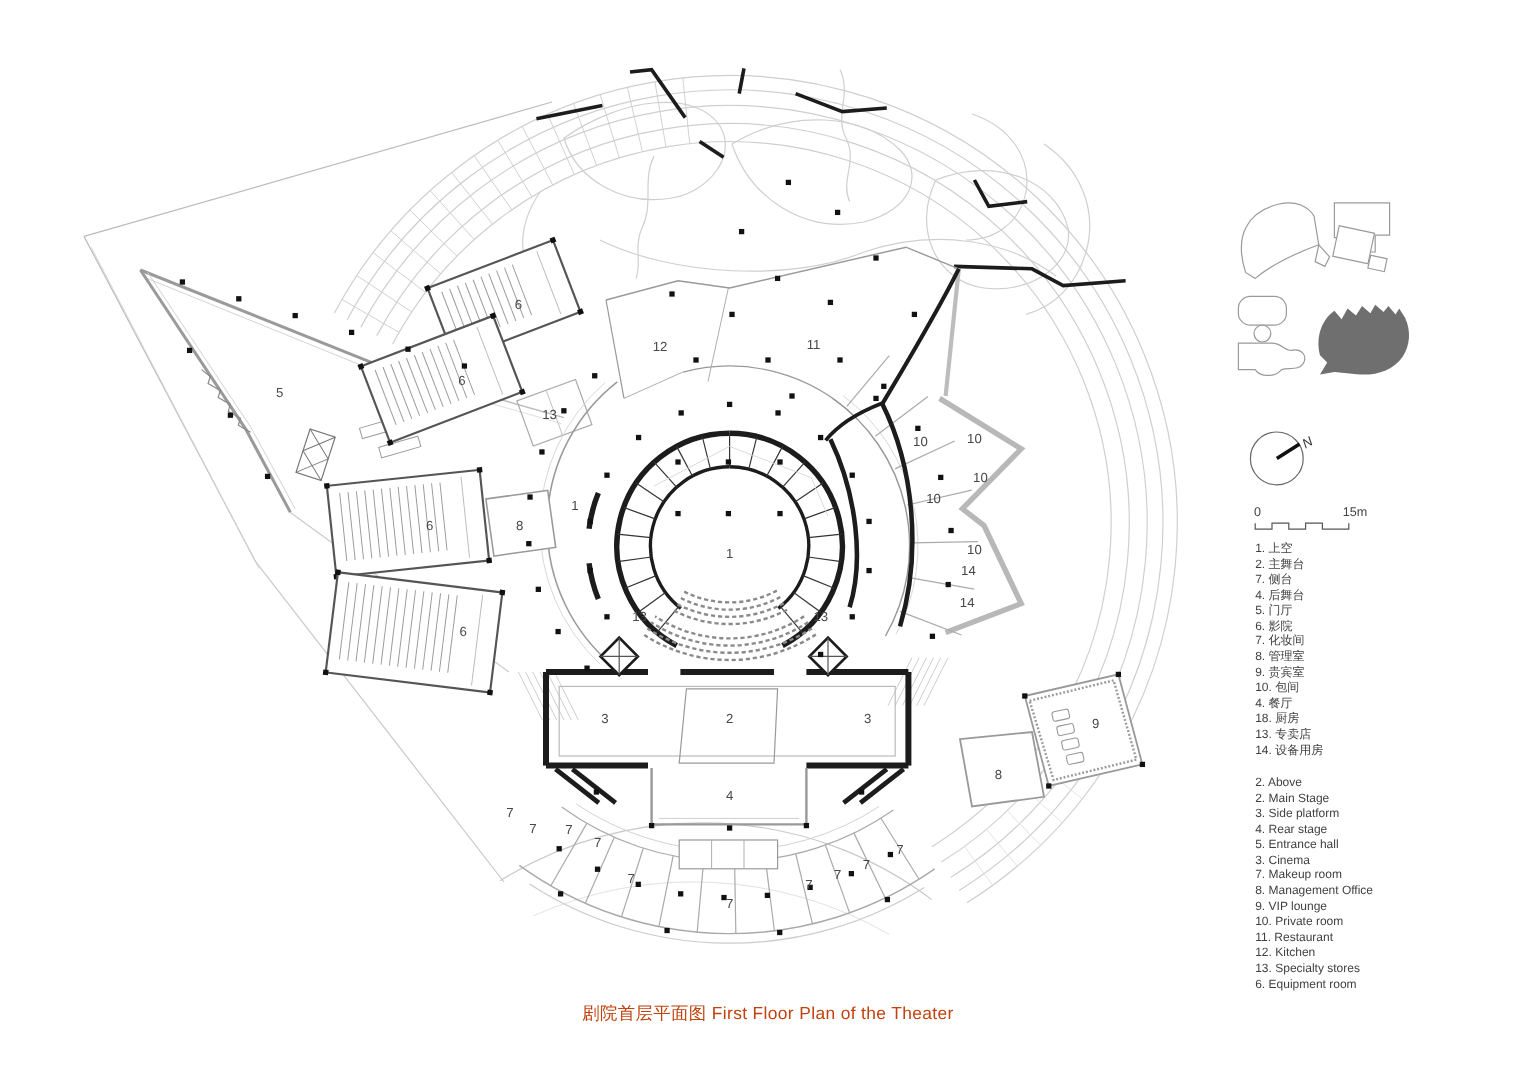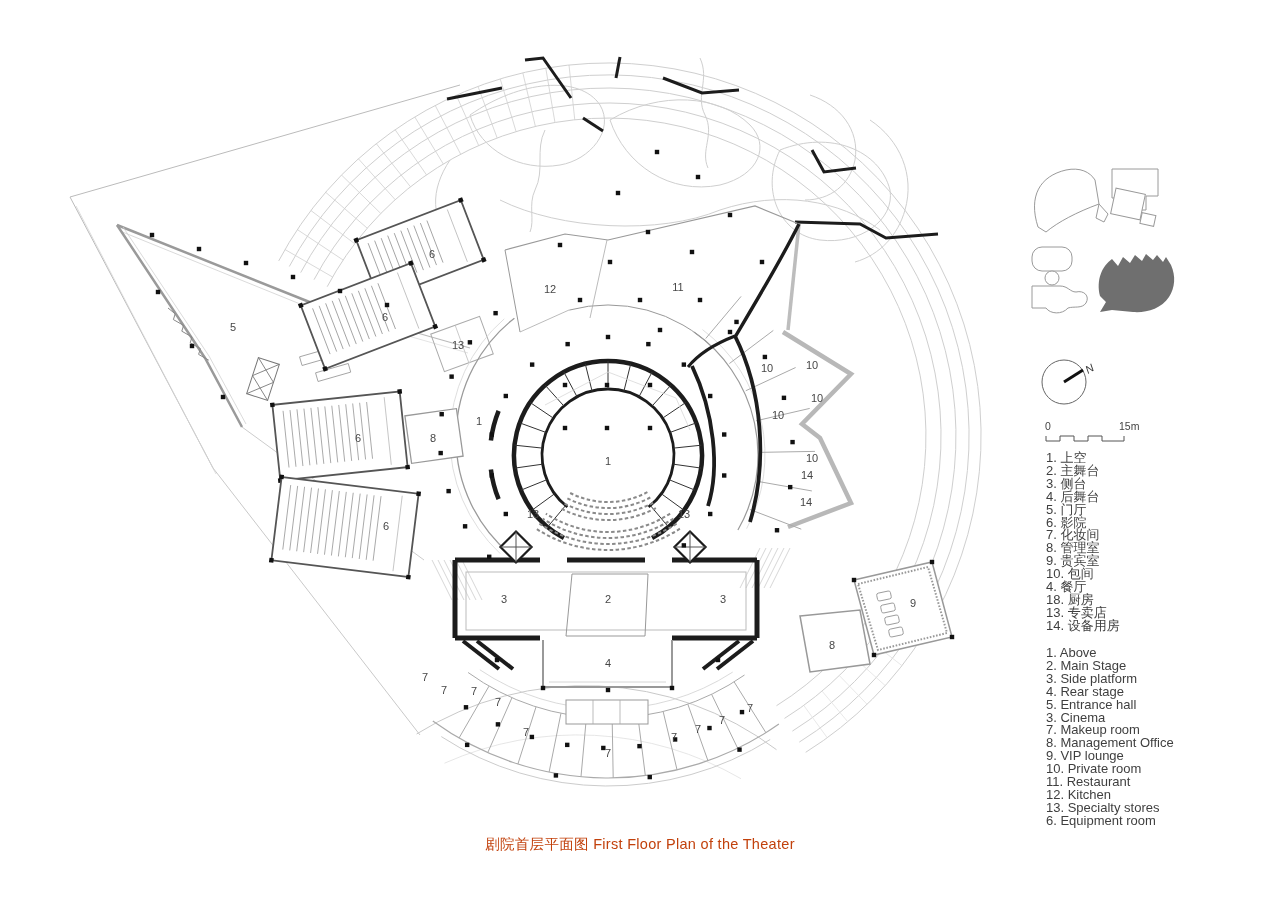--- a/index.html
+++ b/index.html
@@ -1,19 +1,19 @@
 <!DOCTYPE html>
 <html><head>
 <meta charset="utf-8">
 <style>
   html,body{margin:0;padding:0;background:#ffffff;}
   #stage-wrap{position:relative;width:1280px;height:904px;background:#fff;overflow:hidden;
     font-family:"Liberation Sans",sans-serif;}
   svg{position:absolute;left:0;top:0;}
-  .legend{position:absolute;left:1046px;width:200px;color:#3f3f3f;font-size:13px;line-height:12.9px;}
+  .legend{position:absolute;left:1046px;width:200px;color:#3f3f3f;font-size:10px;line-height:12.9px;}
   .legend-cn{top:452px;}
   .legend-en{top:647px;}
   .legend div{white-space:nowrap;}
   .page-title{position:absolute;left:0;top:835px;width:1280px;text-align:center;
     font-size:14.5px;color:#c2410c;letter-spacing:0.3px;}
   text{font-family:"Liberation Sans",sans-serif;}
 </style>
 </head>
 <body>
 
@@ -477,35 +477,35 @@
     <g id="g-scale">
       <text x="1045" y="430" font-size="10.5" fill="#444">0</text>
       <text x="1119" y="430" font-size="10.5" fill="#444">15m</text>
       <path d="M1046,436 L1046,441 L1060,441 L1060,436 L1074,436 L1074,441 L1088,441 L1088,436 L1102,436 L1102,441 L1124,441 L1124,436" fill="none" stroke="#555" stroke-width="1"></path>
     </g>
   </svg>
 
   <div class="legend legend-cn">
       <div>1. 上空</div>
       <div>2. 主舞台</div>
-      <div>3. 侧台</div>
+      <div>7. 侧台</div>
       <div>4. 后舞台</div>
       <div>5. 门厅</div>
       <div>6. 影院</div>
       <div>7. 化妆间</div>
       <div>8. 管理室</div>
       <div>9. 贵宾室</div>
       <div>10. 包间</div>
       <div>4. 餐厅</div>
       <div>18. 厨房</div>
       <div>13. 专卖店</div>
       <div>14. 设备用房</div>
     </div>
   <div class="legend legend-en">
-      <div>1. Above</div>
+      <div>2. Above</div>
       <div>2. Main Stage</div>
       <div>3. Side platform</div>
       <div>4. Rear stage</div>
       <div>5. Entrance hall</div>
       <div>3. Cinema</div>
       <div>7. Makeup room</div>
       <div>8. Management Office</div>
       <div>9. VIP lounge</div>
       <div>10. Private room</div>
       <div>11. Restaurant</div>

